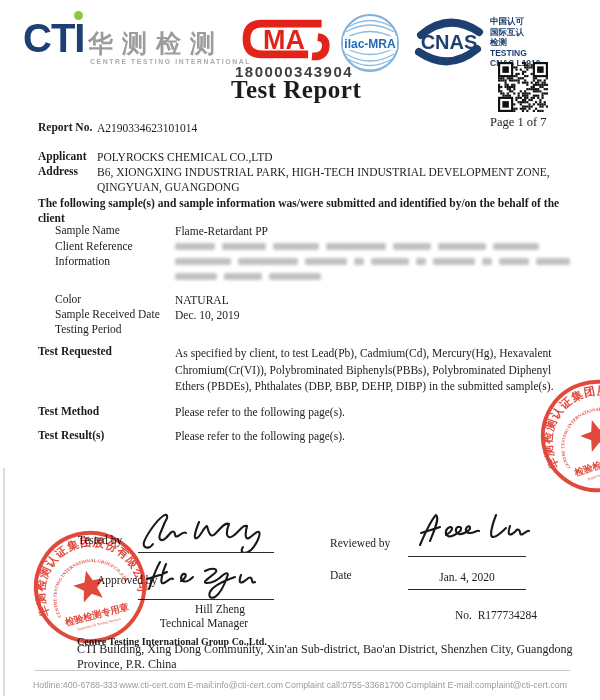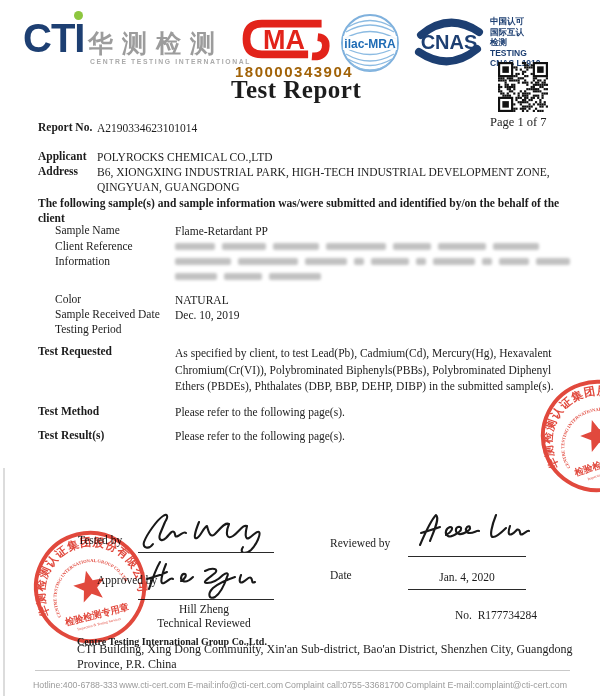--- a/index.html
+++ b/index.html
@@ -11,21 +11,21 @@
   .cti-word{font-family:"Liberation Sans",sans-serif;font-weight:bold;font-size:40px;
             color:#1d3f72;letter-spacing:-1px;line-height:40px;}
   .cti-iwrap{position:relative;display:inline-block;}
   .cti-gdot{position:absolute;width:9px;height:9px;border-radius:50%;background:#8dc63f;
             right:1px;top:-7px;}
   .cti-cn{font-family:"Liberation Sans",sans-serif;font-size:25px;color:#9c9c9c;
           letter-spacing:9px;font-weight:bold;}
   .cti-tag{font-family:"Liberation Sans",sans-serif;font-size:6.8px;color:#ababab;
            letter-spacing:1.6px;font-weight:bold;}
   .cma-num{font-family:"Liberation Sans",sans-serif;font-weight:bold;font-size:15px;
-           color:#a16207;letter-spacing:1.5px;}
+           color:#404040;letter-spacing:1.5px;}
   .title{font-size:25px;font-weight:bold;letter-spacing:.5px;}
   .accred{font-family:"Liberation Sans",sans-serif;font-size:8.5px;line-height:10.5px;
           font-weight:bold;color:#1d3f72;}
   .pageno{font-size:12.5px;}
 
   
   .lab{font-size:11.5px;font-weight:bold;}
   .lab2{font-size:11.5px;}
   .val{font-size:11.5px;line-height:15px;}
   .intro{font-size:11.5px;font-weight:bold;line-height:14.5px;}
@@ -359,22 +359,22 @@
   <div class="abs sigline" style="left:138px;top:552px;width:136px;"></div>
 
   <div class="abs lab2" style="left:97px;top:574px;">Approved by</div>
   <svg class="abs sig" style="left:137px;top:557px;" width="140" height="44" viewBox="0 0 140 44">
     <path d="M12,32 C16,20 20,10 23,5 M10,22 C17,20 24,18 30,15 M29,7 C25,17 22,28 27,26 C31,24 34,20 36,22"></path>
     <path d="M44,24 C48,22 50,18 48,17 C45,16 42,22 46,24 C50,26 54,22 56,20"></path>
     <path d="M68,14 C76,10 82,12 78,16 C72,21 64,26 70,26 C76,26 82,22 86,18 C90,15 92,16 90,20 C88,26 84,36 78,40 C72,43 70,37 76,31 C82,26 92,22 98,20"></path>
     <path d="M104,18 C102,23 102,27 106,25 C110,23 112,19 114,21 C116,23 114,27 118,25"></path>
   </svg>
   <div class="abs sigline" style="left:138px;top:599px;width:136px;"></div>
-  <div class="abs val center" style="left:138px;top:602px;width:132px;">Hill Zheng</div>
-  <div class="abs val center" style="left:138px;top:616px;width:132px;">Technical Reviewed</div>
+  <div class="abs val center" style="left:154px;top:602px;width:132px;">Hill Zheng</div>
+  <div class="abs val center" style="left:138px;top:616px;width:132px;">Technical Manager</div>
 
   <div class="abs lab2" style="left:330px;top:537px;">Reviewed by</div>
   <svg class="abs sig" style="left:404px;top:507px;" width="130" height="48" viewBox="0 0 130 48">
     <path d="M16,38 C22,24 28,12 32,8 C36,11 30,24 26,34 M17,26 C24,24 30,22 36,20"></path>
     <path d="M42,28 C48,25 50,20 46,20 C42,21 40,27 44,29 C48,31 52,27 55,25 C58,23 58,19 54,20 C51,21 51,26 55,27 C59,28 62,25 65,23 C67,21 66,18 63,20 C61,22 62,26 66,26 C70,26 73,23 75,24"></path>
     <path d="M92,8 C88,18 85,30 89,30 C93,30 98,25 102,21 M106,19 C104,25 104,29 108,27 C112,25 113,21 115,23 C117,25 115,29 119,27 C122,25 124,23 125,24"></path>
   </svg>
   <div class="abs sigline" style="left:408px;top:556px;width:118px;"></div>
 
   <div class="abs lab2" style="left:330px;top:569px;">Date</div>

